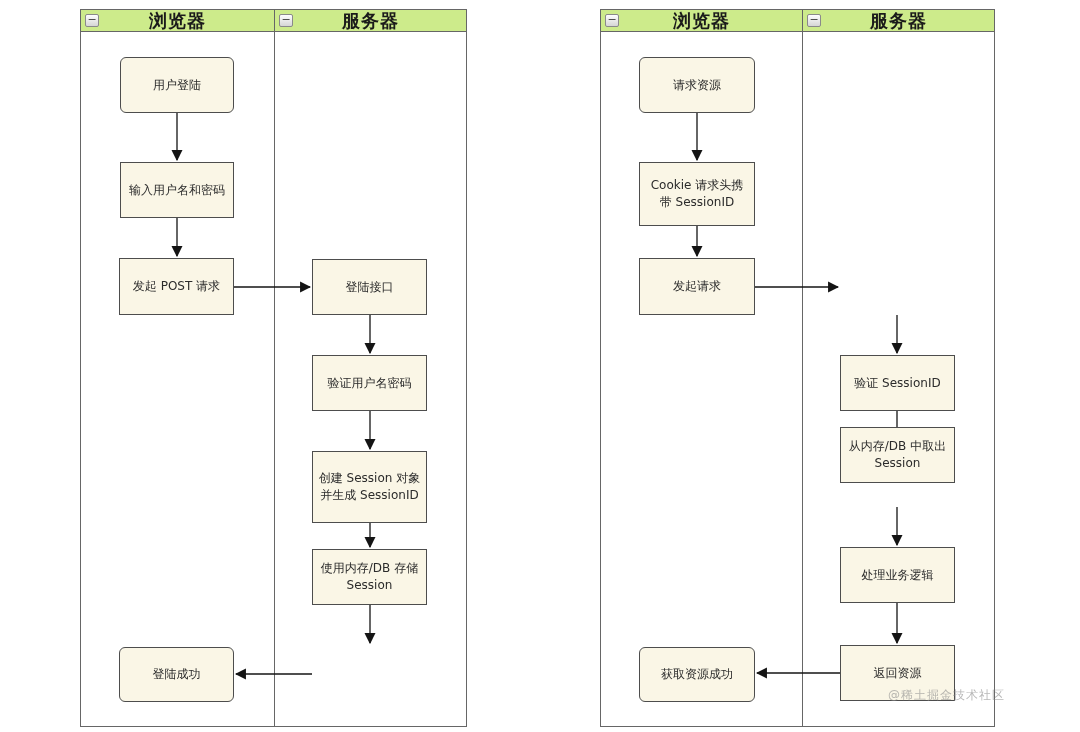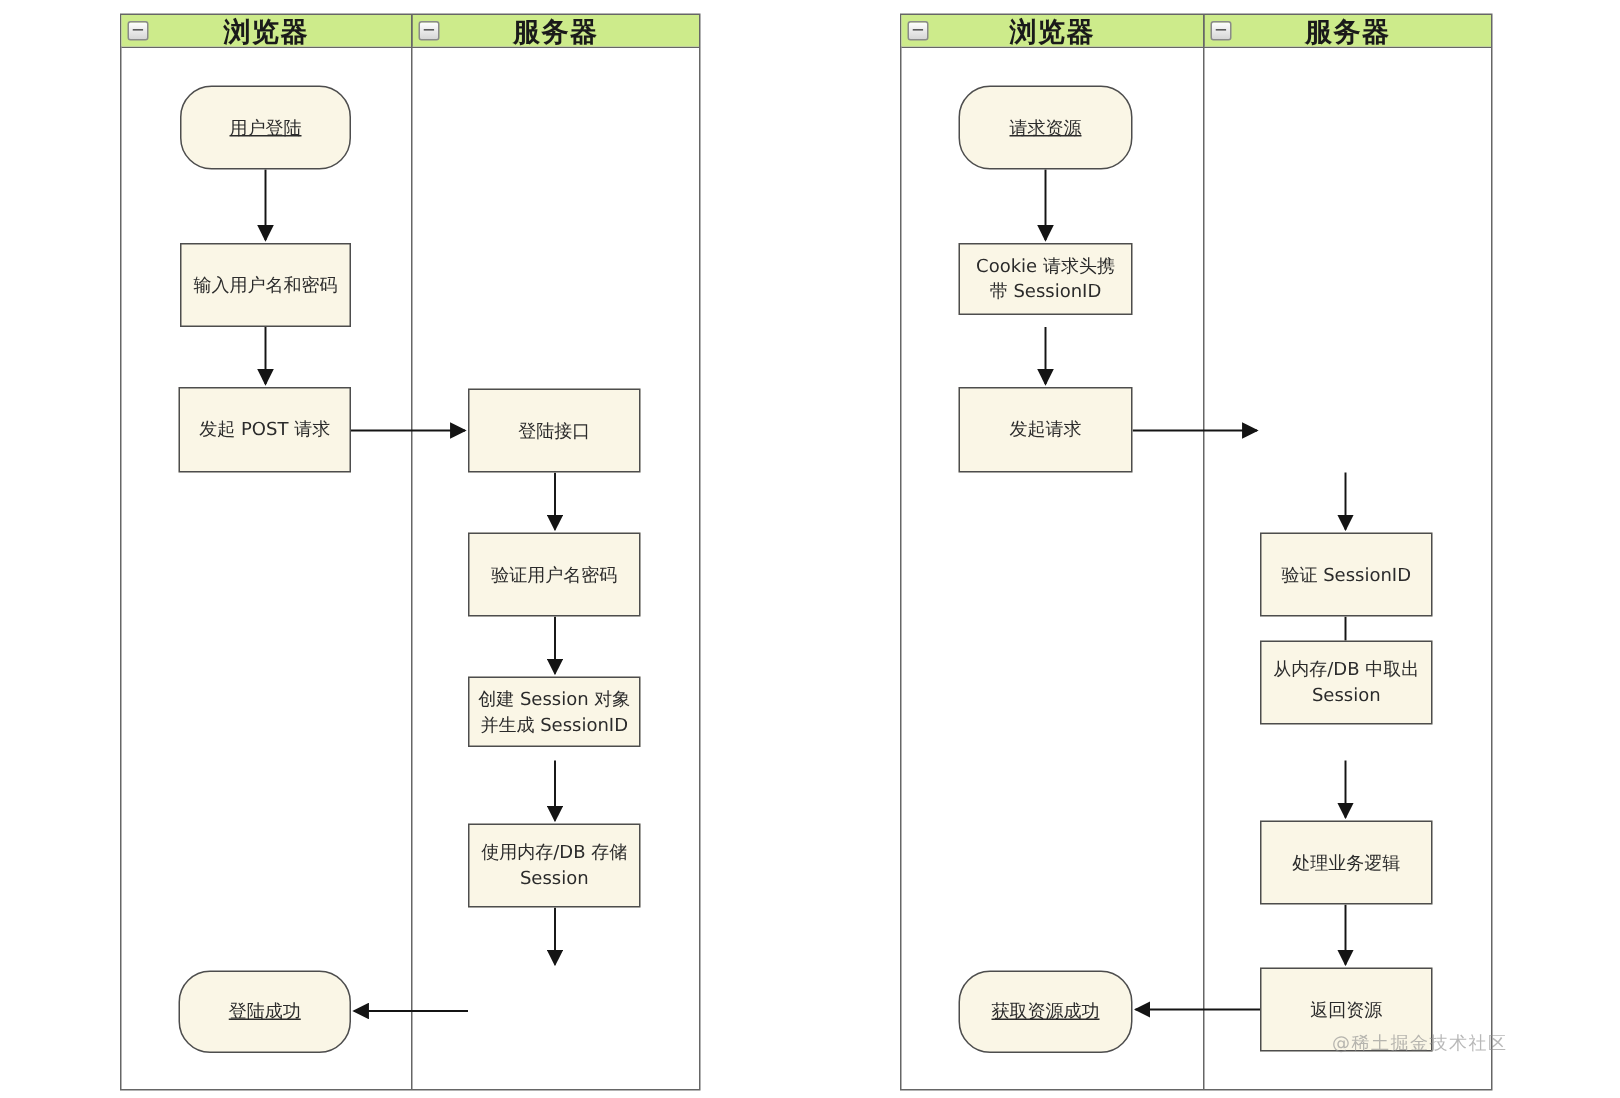--- a/index.html
+++ b/index.html
@@ -46,21 +46,21 @@
   
   .node {
     position: absolute;
     background: #faf6e6;
     border: 1px solid #4d4d4d;
     display: flex; align-items: center; justify-content: center;
     text-align: center;
     font-size: 12px; line-height: 1.4; color: #2b2b2b;
     padding: 4px 5px;
   }
-  .node.rounded { border-radius: 21px; text-decoration: underline; }
+  .node.rounded { border-radius: 6px; }
 
   
   svg.arrows { position: absolute; left: 0; top: 0; pointer-events: none; }
   svg.arrows line { stroke: #141414; stroke-width: 1.3; }
 
   
   .watermark {
     position: absolute; left: 888px; top: 687px;
     font-size: 12px; color: rgba(140,140,140,0.62);
     white-space: nowrap; letter-spacing: 1px;
@@ -123,26 +123,26 @@
     <line x1="897" y1="507" x2="897" y2="545" marker-end="url(#arrow)"></line>
     <line x1="897" y1="603" x2="897" y2="643" marker-end="url(#arrow)"></line>
     <line x1="840" y1="673" x2="757" y2="673" marker-end="url(#arrow)"></line>
   </svg>
 
   <div class="node rounded" style="left:120px; top:57px;  width:114px; height:56px;">用户登陆</div>
   <div class="node" style="left:120px; top:162px; width:114px; height:56px;">输入用户名和密码</div>
   <div class="node" style="left:119px; top:258px; width:115px; height:57px;">发起 POST 请求</div>
   <div class="node" style="left:312px; top:259px; width:115px; height:56px;">登陆接口</div>
   <div class="node" style="left:312px; top:355px; width:115px; height:56px;">验证用户名密码</div>
-  <div class="node" style="left:312px; top:451px; width:115px; height:47px;">创建 Session 对象并生成 SessionID</div>
+  <div class="node" style="left:312px; top:451px; width:115px; height:72px;">创建 Session 对象并生成 SessionID</div>
   <div class="node" style="left:312px; top:549px; width:115px; height:56px;">使用内存/DB 存储 Session</div>
   <div class="node rounded" style="left:119px; top:647px; width:115px; height:55px;">登陆成功</div>
 
   <div class="node rounded" style="left:639px; top:57px;  width:116px; height:56px;">请求资源</div>
-  <div class="node" style="left:639px; top:162px; width:116px; height:48px;">Cookie 请求头携带 SessionID</div>
+  <div class="node" style="left:639px; top:162px; width:116px; height:64px;">Cookie 请求头携带 SessionID</div>
   <div class="node" style="left:639px; top:258px; width:116px; height:57px;">发起请求</div>
   <div class="node" style="left:840px; top:355px; width:115px; height:56px;">验证 SessionID</div>
   <div class="node" style="left:840px; top:427px; width:115px; height:56px;">从内存/DB 中取出 Session</div>
   <div class="node" style="left:840px; top:547px; width:115px; height:56px;">处理业务逻辑</div>
   <div class="node" style="left:840px; top:645px; width:115px; height:56px;">返回资源</div>
   <div class="node rounded" style="left:639px; top:647px; width:116px; height:55px;">获取资源成功</div>
 
   <div class="watermark">@稀土掘金技术社区</div>
 </div>
 

